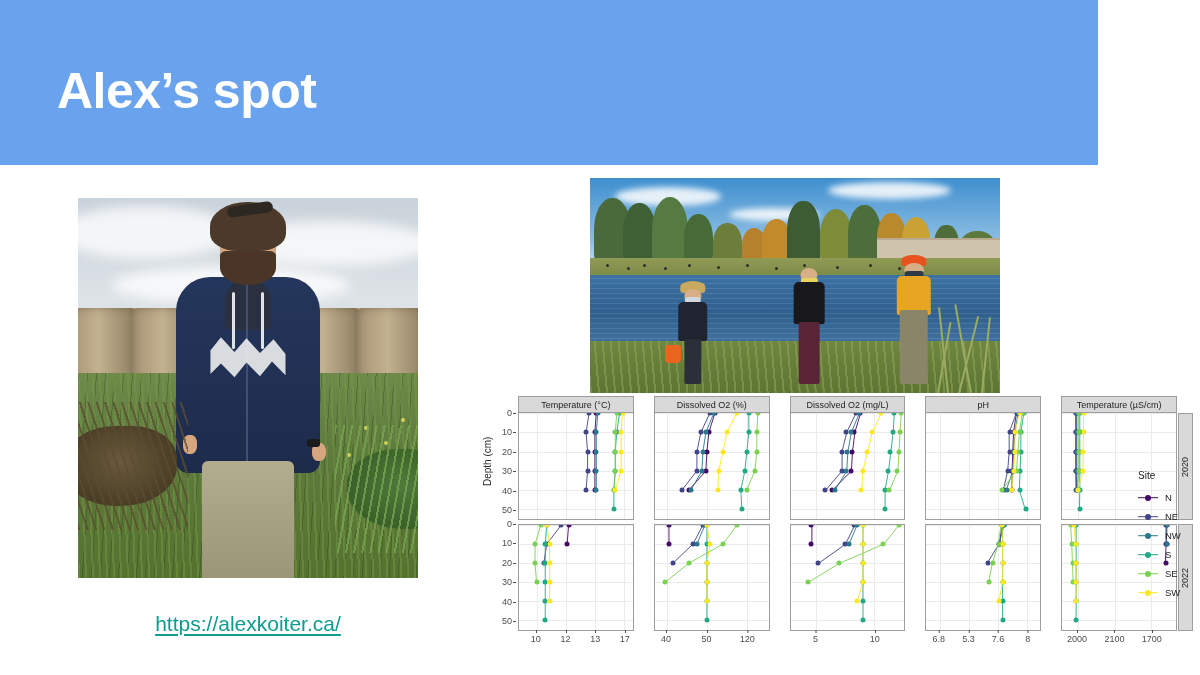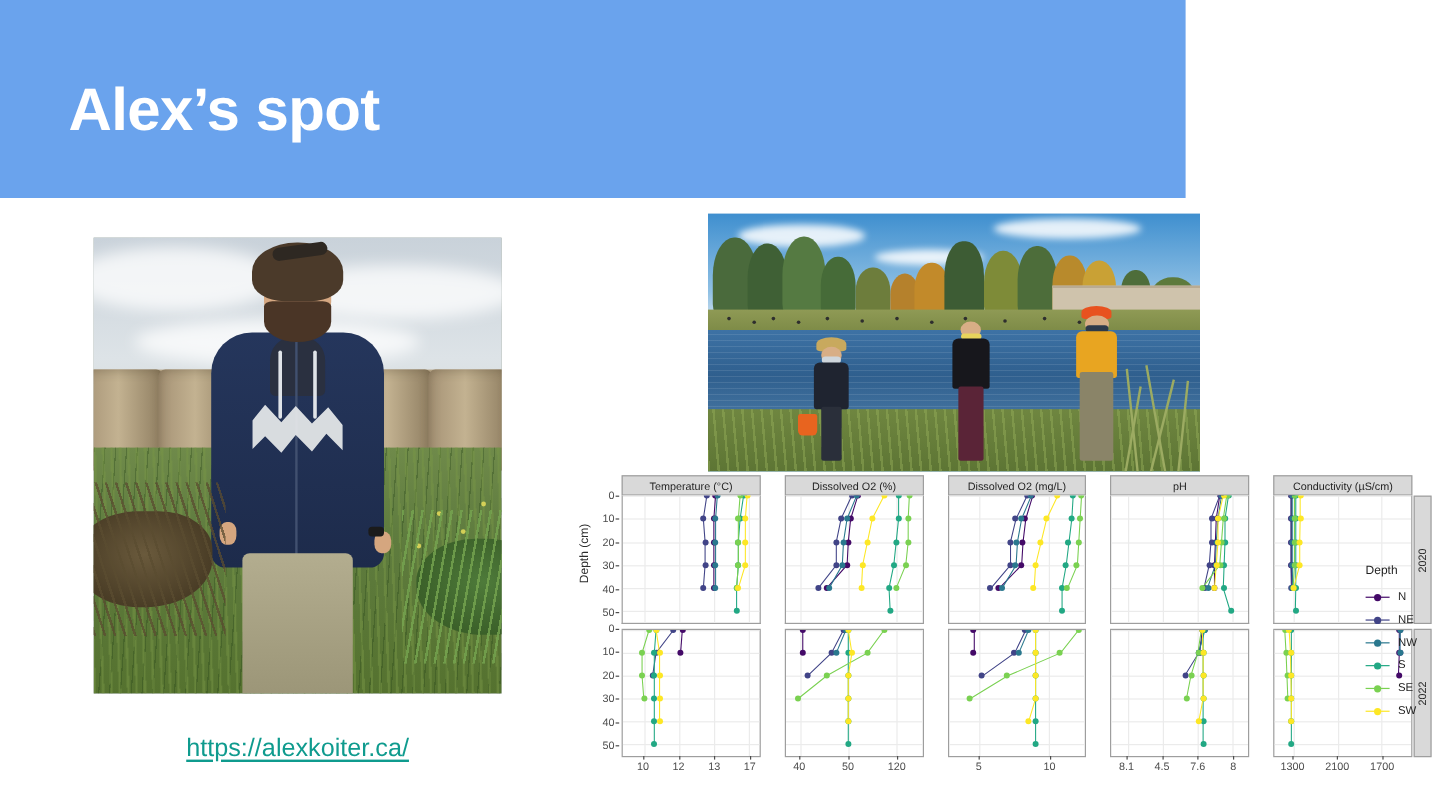--- a/index.html
+++ b/index.html
@@ -8,21 +8,21 @@
     width: 1200px; height: 675px;
     background: #ffffff;
     font-family: "Liberation Sans", sans-serif;
     overflow: hidden;
     position: relative;
   }
 
   
   .header {
     position: absolute; left: 0; top: 0;
-    width: 988px; height: 165px;
+    width: 1098px; height: 165px;
     background: #6aa3ed;
   }
   .slide-title {
     position: absolute; left: 57px; top: 66px;
     font-size: 50px; font-weight: bold; color: #ffffff;
     letter-spacing: -0.5px; line-height: 1;
   }
 
   
   .logo {
@@ -836,28 +836,28 @@
           <div class="dot" style="left: 63.4615%; top: 18.1818%; background: rgb(122, 209, 81);"></div>
           <div class="dot" style="left: 58.3333%; top: 36.3636%; background: rgb(122, 209, 81);"></div>
           <div class="dot" style="left: 55.1282%; top: 54.5455%; background: rgb(122, 209, 81);"></div>
           <div class="dot" style="left: 66.6667%; top: 0%; background: rgb(253, 231, 37);"></div>
           <div class="dot" style="left: 67.3077%; top: 18.1818%; background: rgb(253, 231, 37);"></div>
           <div class="dot" style="left: 67.3077%; top: 36.3636%; background: rgb(253, 231, 37);"></div>
           <div class="dot" style="left: 67.3077%; top: 54.5455%; background: rgb(253, 231, 37);"></div>
           <div class="dot" style="left: 64.1026%; top: 72.7273%; background: rgb(253, 231, 37);"></div>
         </div>
         <div class="xticks">
-          <span class="xtick" style="left: 11.5385%;">8.1</span>
-          <span class="xtick" style="left: 37.1795%;">4.5</span>
+          <span class="xtick" style="left: 11.5385%;">6.8</span>
+          <span class="xtick" style="left: 37.1795%;">5.3</span>
           <span class="xtick" style="left: 62.8205%;">7.6</span>
           <span class="xtick" style="left: 88.4615%;">8</span>
         </div>
       </div>
       <div class="col">
-        <div class="strip-top">Conductivity (µS/cm)</div>
+        <div class="strip-top">Temperature (µS/cm)</div>
         <div class="panel">
           <div class="gridline-h" style="top: 0%;"></div>
           <div class="gridline-h" style="top: 18.1818%;"></div>
           <div class="gridline-h" style="top: 36.3636%;"></div>
           <div class="gridline-h" style="top: 54.5455%;"></div>
           <div class="gridline-h" style="top: 72.7273%;"></div>
           <div class="gridline-h" style="top: 90.9091%;"></div>
           <div class="gridline-v" style="left: 13.7097%;"></div>
           <div class="gridline-v" style="left: 45.9677%;"></div>
           <div class="gridline-v" style="left: 78.2258%;"></div>
@@ -936,38 +936,38 @@
           <div class="dot" style="left: 8.54839%; top: 18.1818%; background: rgb(122, 209, 81);"></div>
           <div class="dot" style="left: 9.19355%; top: 36.3636%; background: rgb(122, 209, 81);"></div>
           <div class="dot" style="left: 9.83871%; top: 54.5455%; background: rgb(122, 209, 81);"></div>
           <div class="dot" style="left: 10.8065%; top: 0%; background: rgb(253, 231, 37);"></div>
           <div class="dot" style="left: 11.7742%; top: 18.1818%; background: rgb(253, 231, 37);"></div>
           <div class="dot" style="left: 12.0968%; top: 36.3636%; background: rgb(253, 231, 37);"></div>
           <div class="dot" style="left: 12.4194%; top: 54.5455%; background: rgb(253, 231, 37);"></div>
           <div class="dot" style="left: 12.4194%; top: 72.7273%; background: rgb(253, 231, 37);"></div>
         </div>
         <div class="xticks">
-          <span class="xtick" style="left: 13.7097%;">1300</span>
+          <span class="xtick" style="left: 13.7097%;">2000</span>
           <span class="xtick" style="left: 45.9677%;">2100</span>
           <span class="xtick" style="left: 78.2258%;">1700</span>
         </div>
       </div>
     </div>
   <div class="row-strips" id="row-strips" style="left: 696px;">
       <div class="strip-right" style="top: 0px;">
         <span>2020</span>
       </div>
       <div class="strip-right" style="top: 111px;">
         <span>2022</span>
       </div>
     </div>
 </div>
 
 <div class="legend">
-  <div class="legend-title">Depth</div>
+  <div class="legend-title">Site</div>
   <div id="legend-rows">
       <div class="legend-row">
         <div class="legend-key">
           <div class="kline" style="background: rgb(68, 10, 104);"></div>
           <div class="kdot" style="background: rgb(68, 10, 104);"></div>
         </div>
         <div class="legend-label">N</div>
       </div>
       <div class="legend-row">
         <div class="legend-key">

